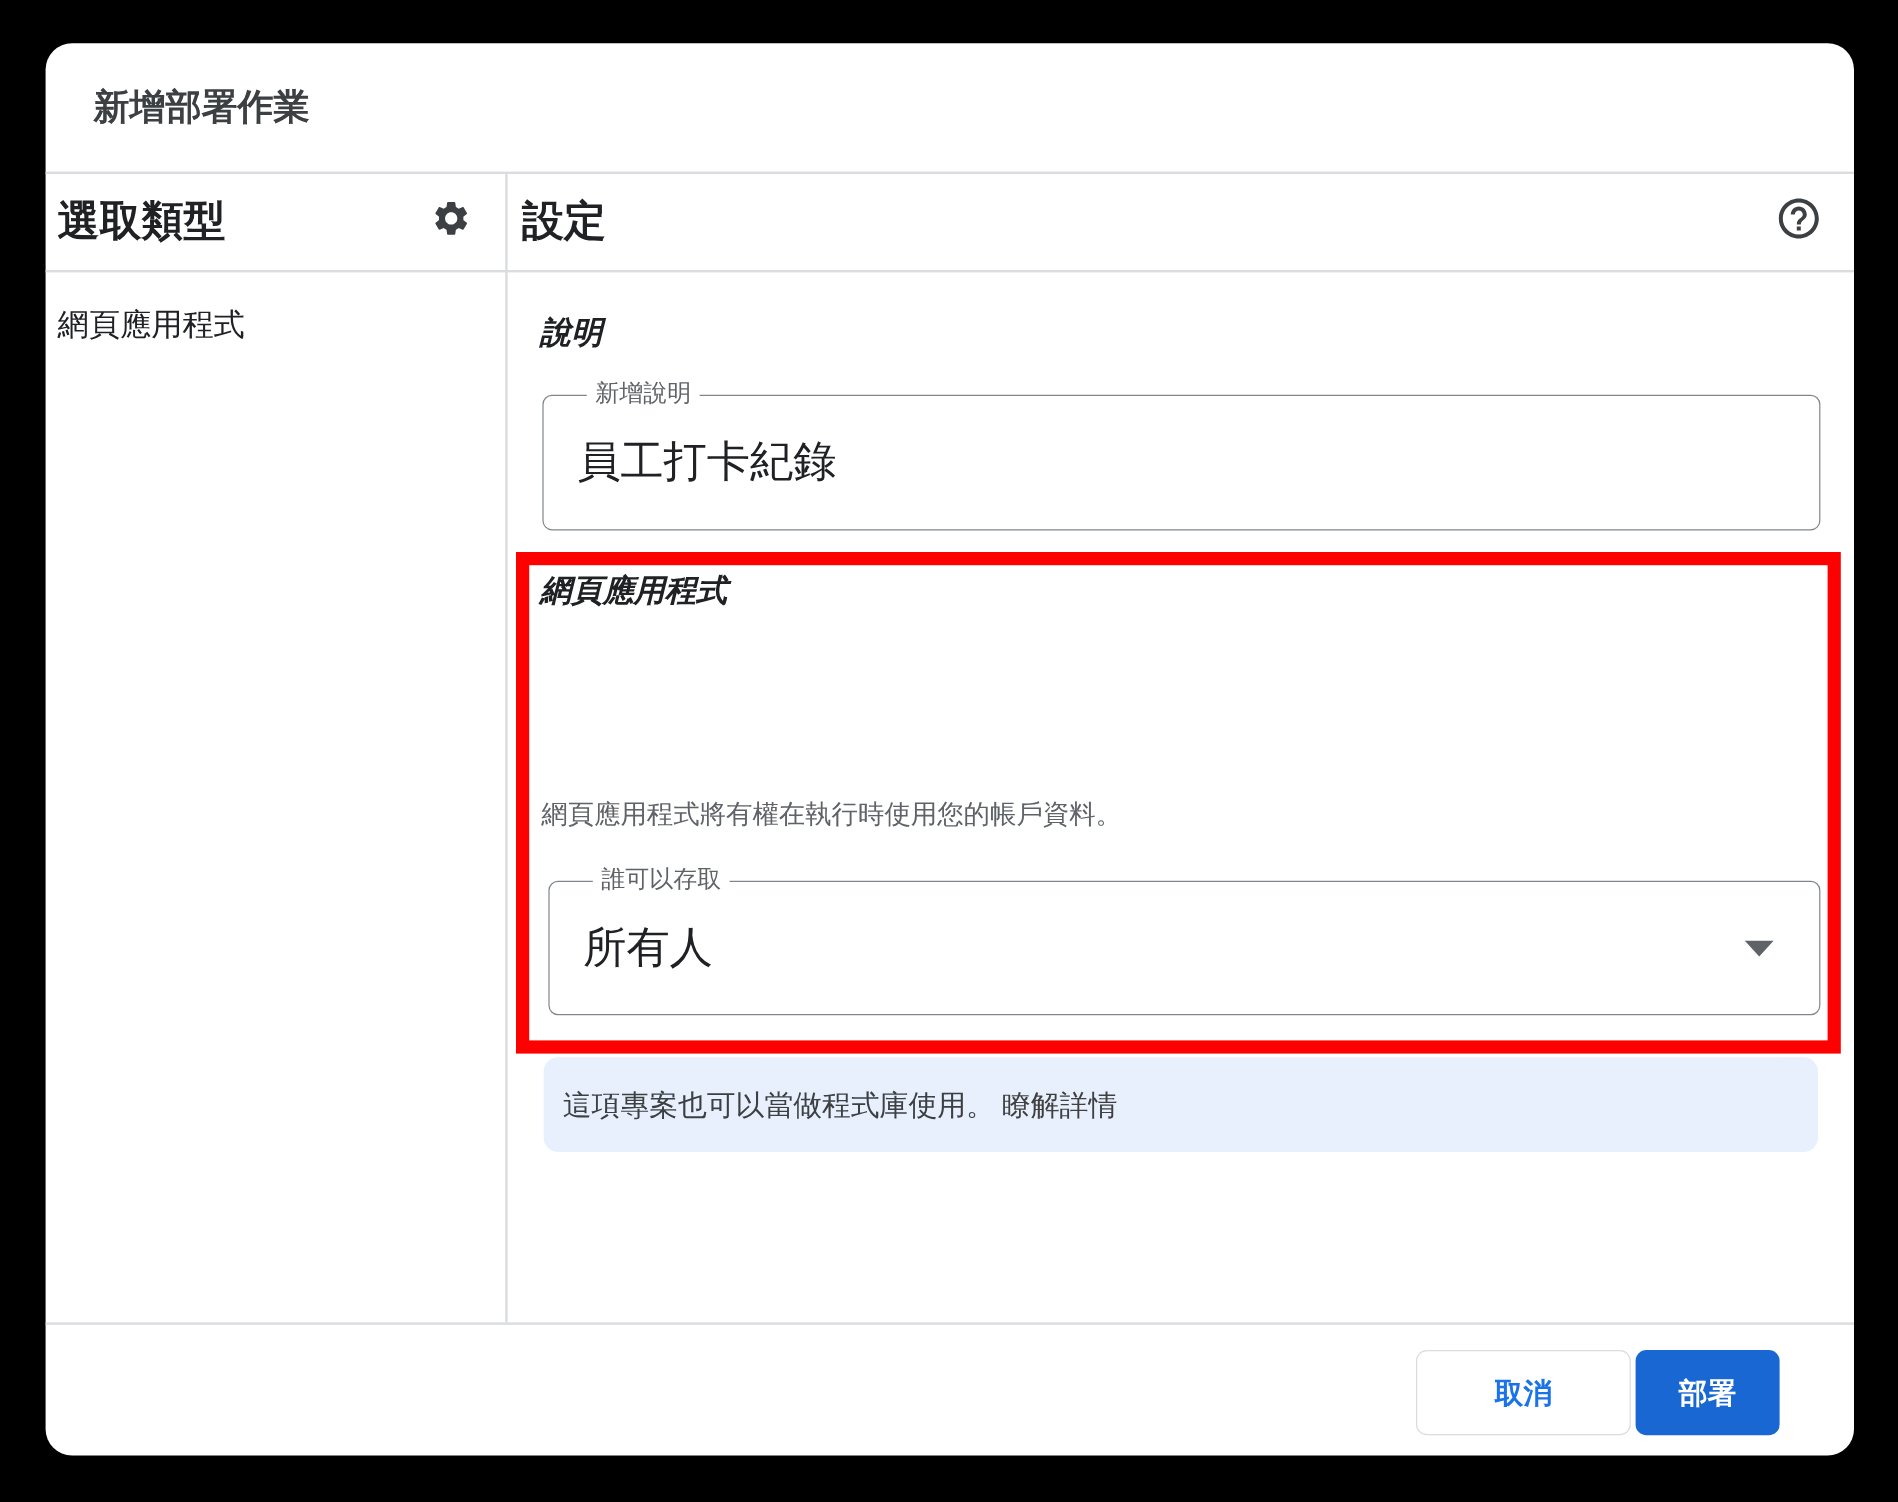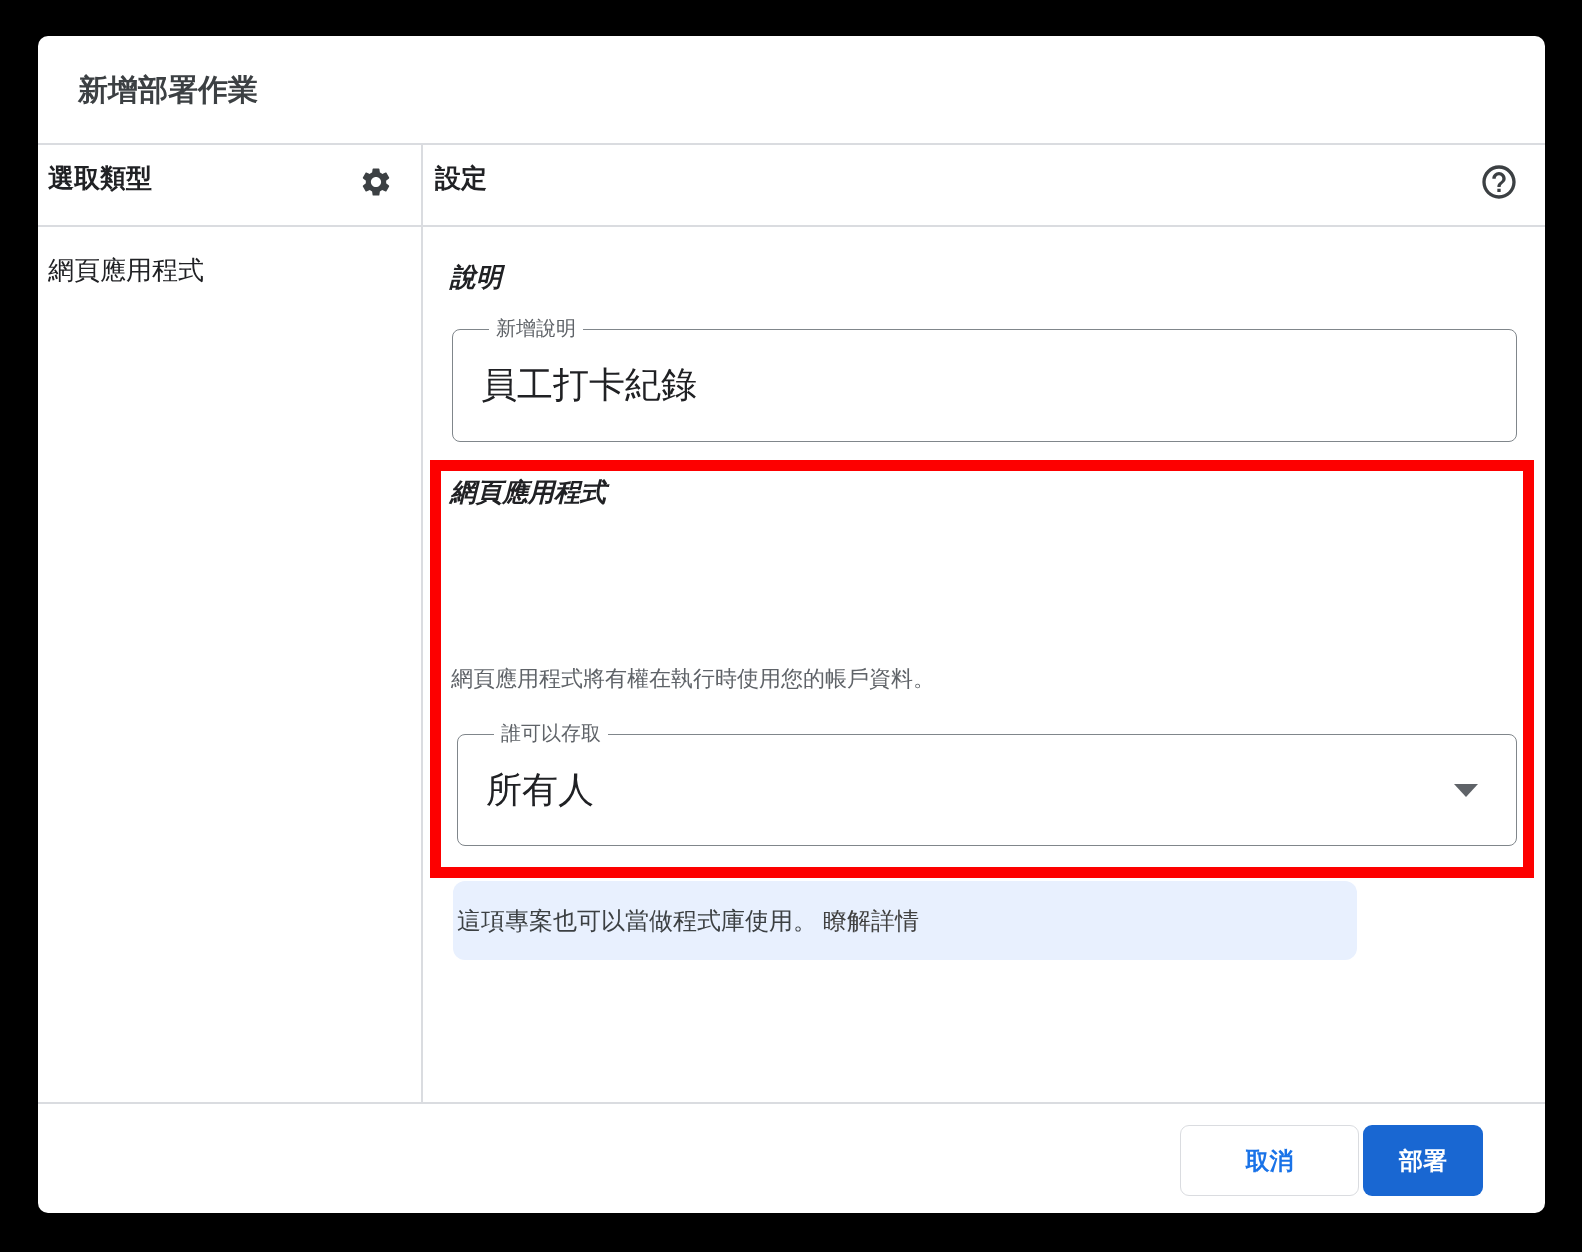--- a/index.html
+++ b/index.html
@@ -2,27 +2,27 @@
 <html><head>
 <meta charset="utf-8">
 <style>
   html,body{margin:0;padding:0;}
   body{
     width:1582px;height:1252px;background:#000;position:relative;overflow:hidden;
     font-family:"Liberation Sans","DejaVu Sans",sans-serif;color:#202124;
   }
   .dialog{
     position:absolute;left:38px;top:36px;width:1507px;height:1177px;
-    background:#fff;border-radius:10px;
+    background:#fff;border-radius:22px;
   }
   .abs{position:absolute;}
   .divider{position:absolute;left:0;right:0;height:2px;background:#dadce0;}
   .vdivider{position:absolute;width:2px;background:#dadce0;}
   .dialog-title{left:40px;top:34px;font-size:30px;font-weight:600;color:#3c4043;line-height:1.3;}
-  .panel-header{font-size:26px;font-weight:600;color:#202124;line-height:1.3;}
+  .panel-header{font-size:35px;font-weight:600;color:#202124;line-height:1.3;}
   .left-item{left:10px;top:218px;font-size:26px;color:#202124;cursor:pointer;line-height:1.3;}
   .section-heading{font-size:26px;font-weight:600;color:#202124;line-height:1.3;font-style:italic;}
   .field{
     position:absolute;border:1.5px solid #80868b;border-radius:8px;background:#fff;
     display:flex;align-items:center;cursor:pointer;box-sizing:border-box;
   }
   .field-label{
     position:absolute;top:-14px;left:36px;background:#fff;padding:0 7px;
     font-size:20px;color:#5f6368;line-height:1.2;white-space:nowrap;
   }
@@ -32,23 +32,23 @@
     position:absolute;right:38px;top:50%;margin-top:-6px;width:0;height:0;
     border-left:12px solid transparent;border-right:12px solid transparent;
     border-top:13px solid #5f6368;
   }
   .helper-text{font-size:22px;color:#5f6368;line-height:1.3;}
   .highlight-red{
     position:absolute;left:392px;top:424px;width:1104px;height:418px;
     border:11px solid #fd0000;box-sizing:border-box;pointer-events:none;
   }
   .banner{
-    position:absolute;left:415px;top:845px;width:904px;height:79px;
+    position:absolute;left:415px;top:845px;width:1062px;height:79px;
     background:#e8f0fe;border-radius:12px;display:flex;align-items:center;
-    padding-left:4px;box-sizing:border-box;font-size:24px;color:#3c4043;
+    padding-left:16px;box-sizing:border-box;font-size:24px;color:#3c4043;
   }
   .banner a,.banner .link{color:#404040;text-decoration:none;margin-left:6px;cursor:pointer;}
   .btn{
     position:absolute;top:1089px;height:71px;border-radius:9px;font-size:24px;font-weight:600;
     display:flex;align-items:center;justify-content:center;cursor:pointer;box-sizing:border-box;
   }
   .btn-cancel{left:1142px;width:179px;background:#fff;border:1.5px solid #dadce0;color:#1a73e8;}
   .btn-deploy{left:1325px;width:120px;background:#1967d2;border:none;color:#fff;}
   .icon-btn{display:flex;align-items:center;justify-content:center;cursor:pointer;}
   svg{display:block;}

